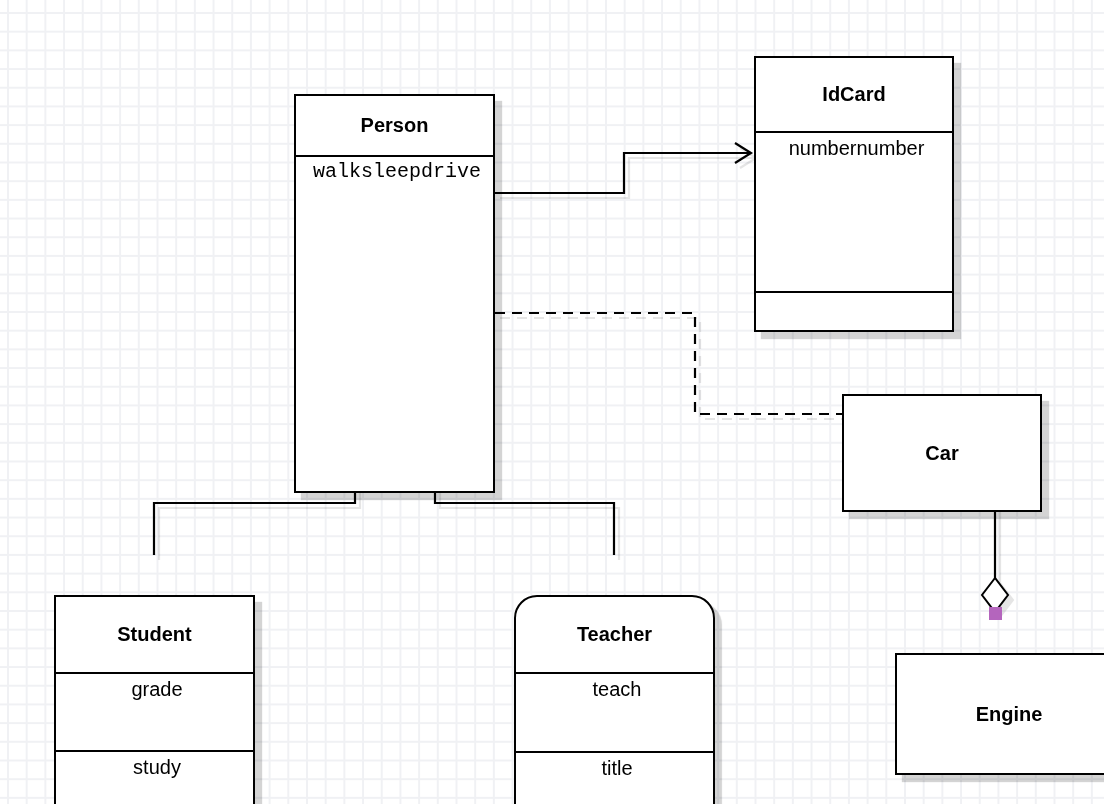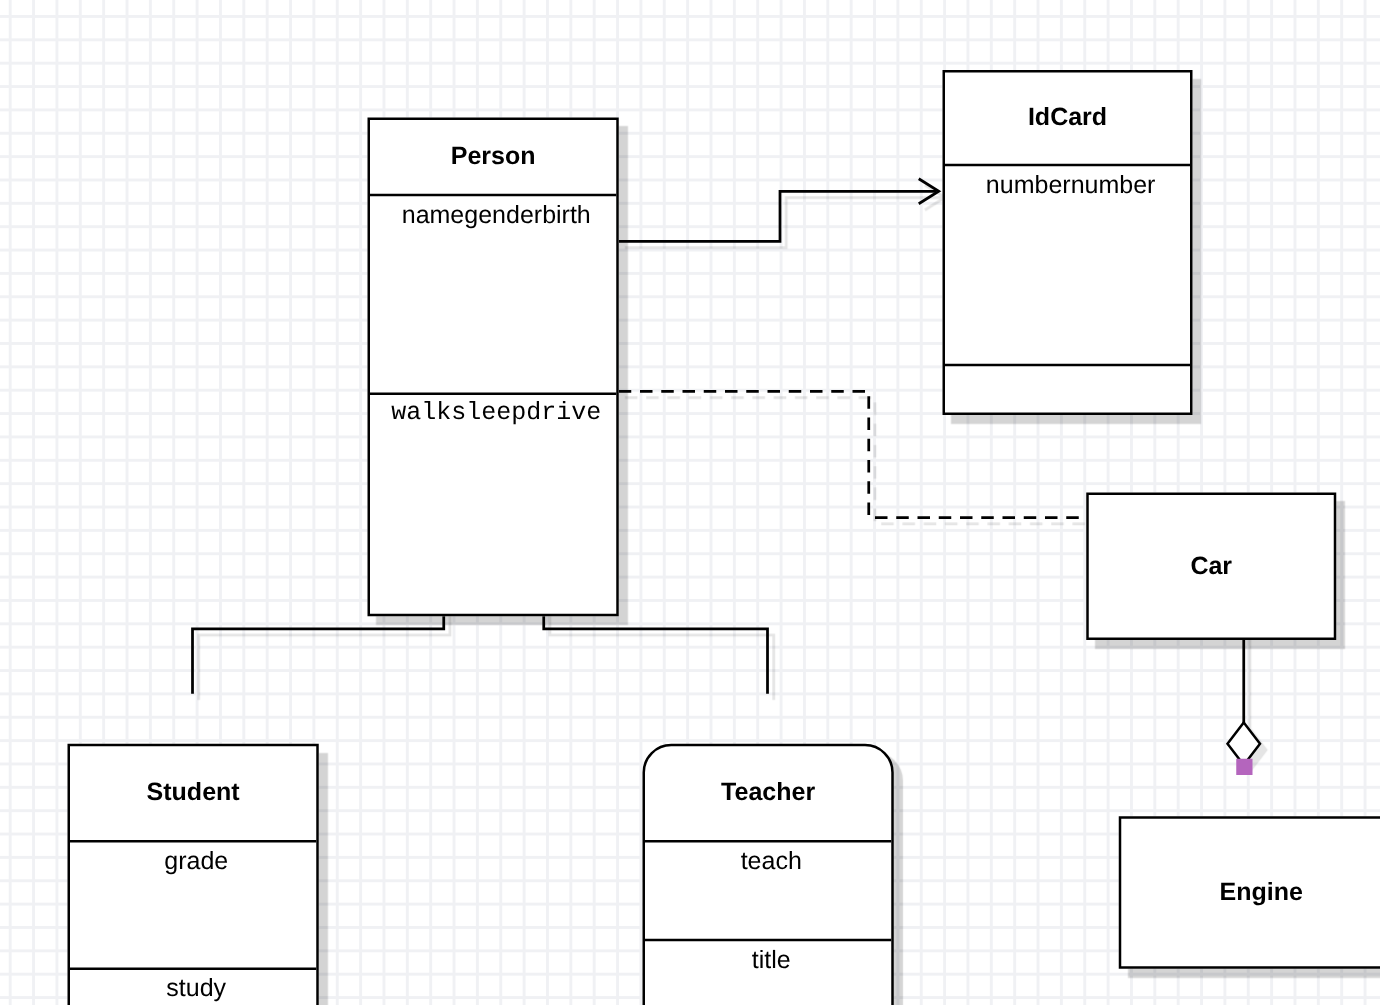--- a/index.html
+++ b/index.html
@@ -57,31 +57,31 @@
   .pos-person .cmp-attrs { height: 159px; }
   .pos-person .cmp-methods { height: 160px; font-family: Liberation Mono, monospace; }
 
   
   .pos-idcard { left: 754px; top: 16px; width: 200px; height: 276px; }
   .pos-idcard .uml-header { height: 73px; }
   .pos-idcard .cmp-attrs { height: 160px; }
   .pos-idcard .cmp-empty { height: 39px; }
 
   
-  .pos-car { left: 869px; top: 354px; width: 200px; height: 118px; }
+  .pos-car { left: 842px; top: 354px; width: 200px; height: 118px; }
   .pos-car .uml-header { height: 114px; }
 
   
   .pos-engine { left: 895px; top: 613px; width: 228px; height: 122px; }
   .pos-engine .uml-header { height: 118px; }
 
   
   .pos-student { left: 54px; top: 555px; width: 201px; height: 237px; text-align: right; }
   .pos-student .uml-header { height: 75px; }
-  .pos-student .cmp-row { height: 102px; }
+  .pos-student .cmp-row { height: 78px; }
 
   
   .pos-teacher { left: 514px; top: 555px; width: 201px; height: 237px; border-radius: 23px; }
   .pos-teacher .uml-header { height: 75px; }
   .pos-teacher .cmp-row { height: 79px; }
 
   
   svg.overlay {
     position: absolute;
     left: 0; top: 0;
@@ -142,25 +142,20 @@
     </g>
 
     <g>
       <rect class="endpoint" x="989" y="466" width="13" height="13"></rect>
       <rect class="endpoint" x="989" y="607" width="13" height="13"></rect>
     </g>
   </svg>
 
   <div class="uml-class pos-person">
     <div class="uml-header">Person</div>
-    <div class="uml-compartment cmp-attrs">
-      <div class="uml-line">name</div>
-      <div class="uml-line">gender</div>
-      <div class="uml-line">birth</div>
-    </div>
     <div class="uml-compartment cmp-methods">
       <div class="uml-line">walk</div>
       <div class="uml-line">sleep</div>
       <div class="uml-line">drive</div>
     </div>
   </div>
 
   <div class="uml-class pos-idcard">
     <div class="uml-header">IdCard</div>
     <div class="uml-compartment cmp-attrs">

